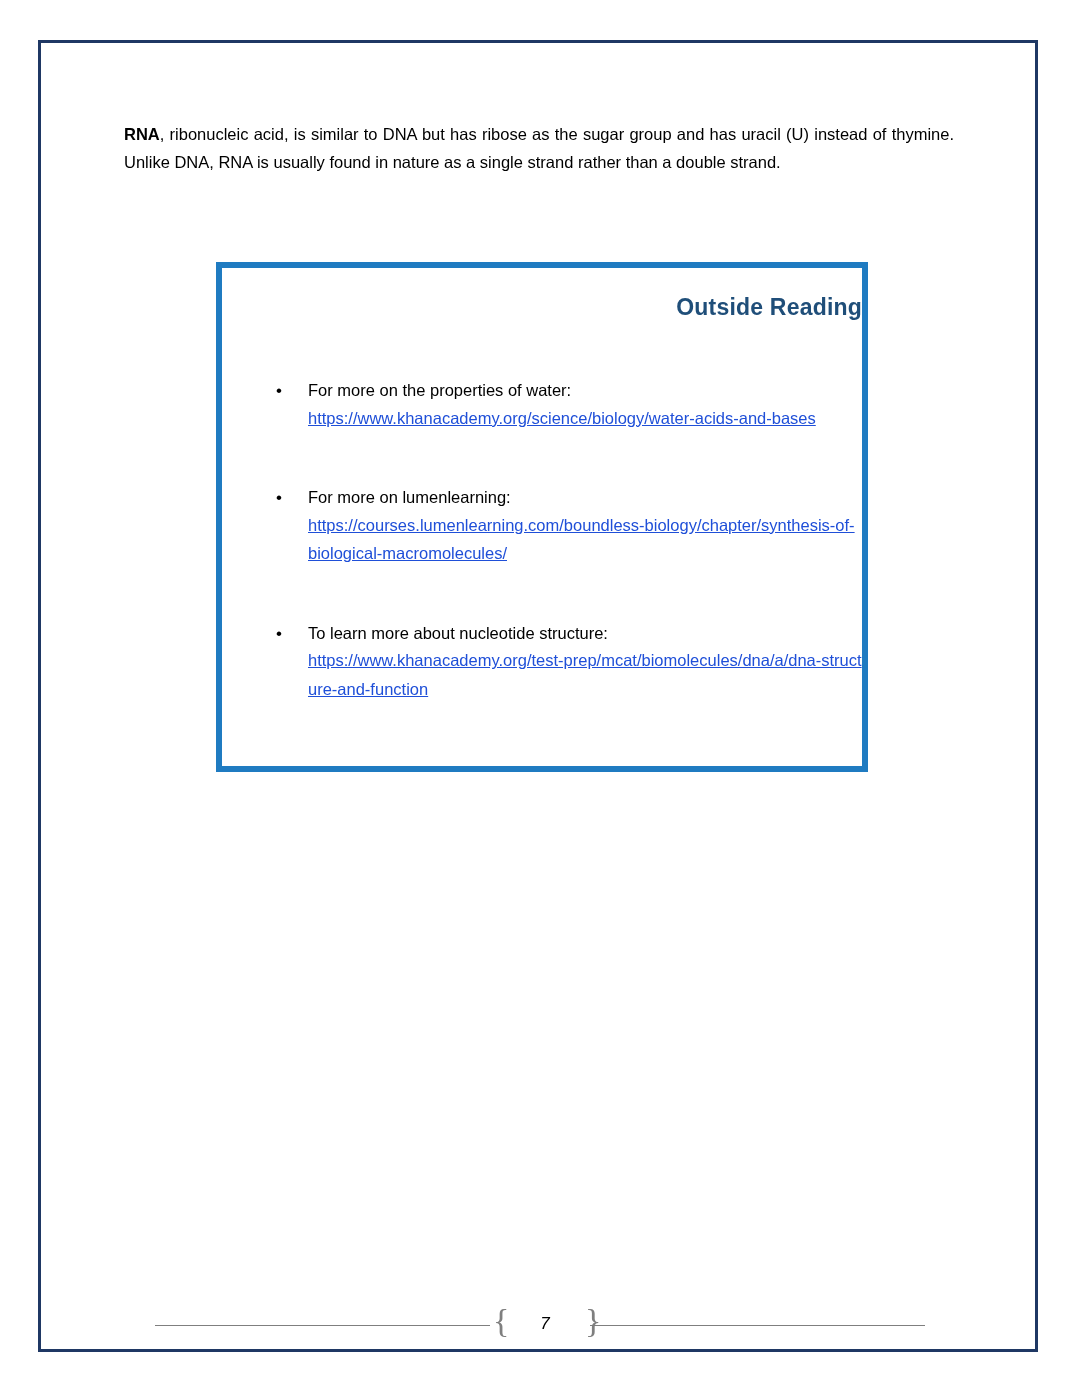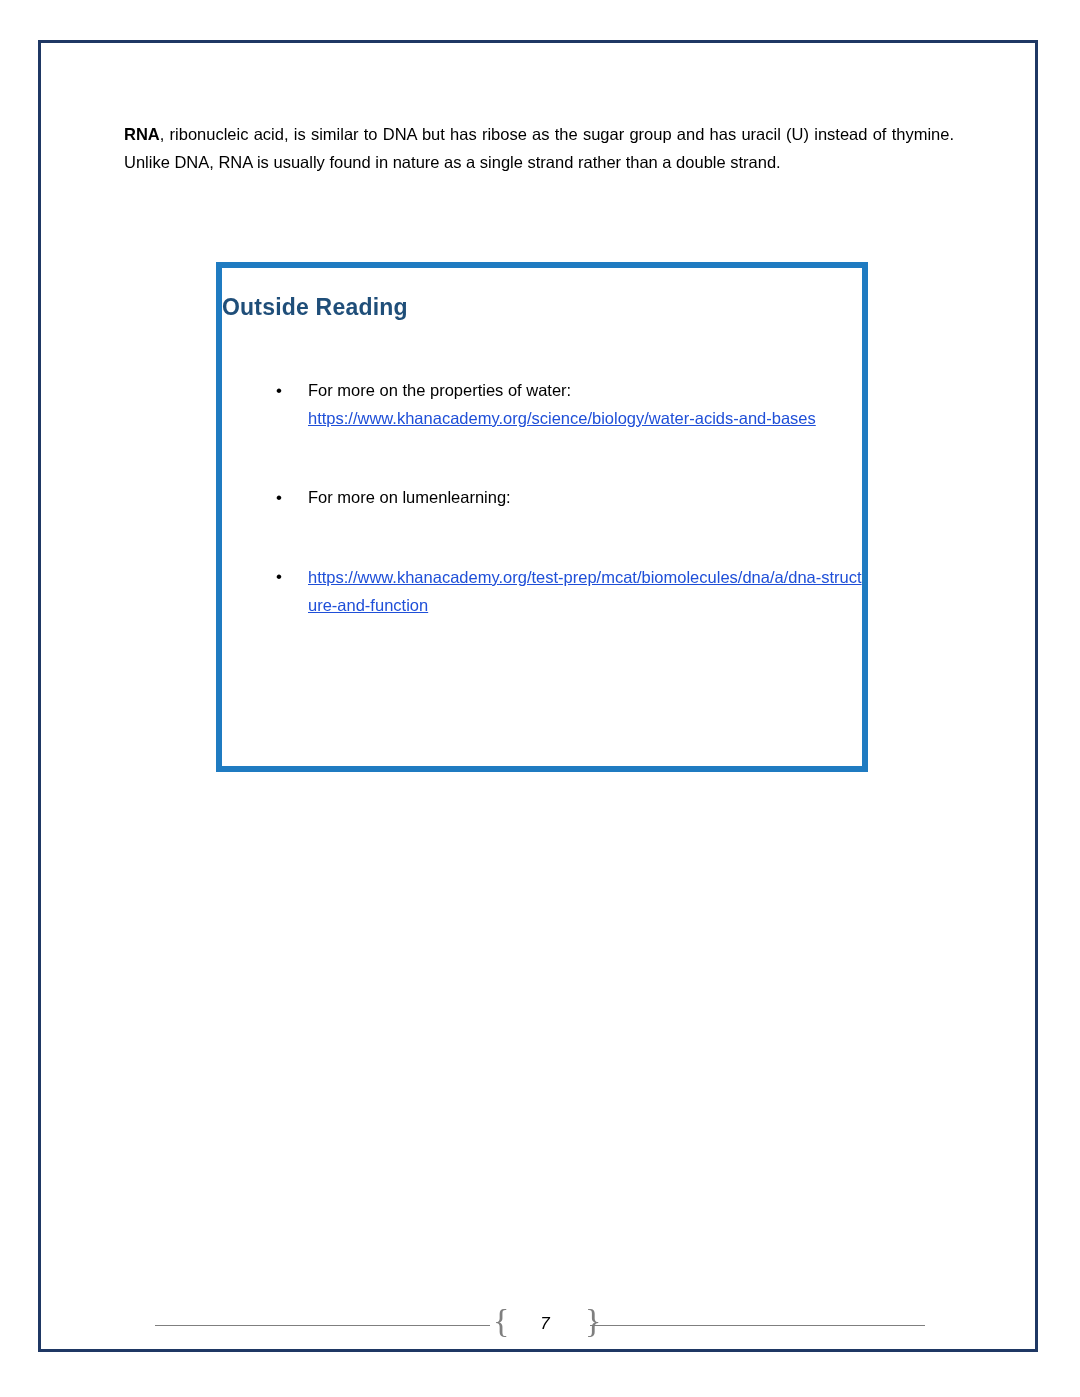--- a/index.html
+++ b/index.html
@@ -60,21 +60,21 @@
     left: 216px;
     top: 262px;
     width: 652px;
     height: 510px;
     border: 6px solid #1F7BC1;
     background: #ffffff;
     box-sizing: border-box;
   }
 
   .reading-title {
-    text-align: left;
+    text-align: right;
     font-size: 23px;
     font-weight: 700;
     color: #1F4E79;
     margin-top: 26px;
     margin-bottom: 0;
     letter-spacing: 0.2px;
   }
 
   .reading-list {
     margin: 56px 0 0 0;
@@ -169,24 +169,26 @@
 
       <li class="reading-item">
         <span class="bullet">•</span>
         <span class="item-label">For more on the properties of water:</span>
         <a class="item-link" href="#">https://www.khanacademy.org/science/biology/water-acids-and-bases</a>
       </li>
 
       <li class="reading-item">
         <span class="bullet">•</span>
         <span class="item-label">For more on lumenlearning:</span>
+        <a class="item-link" href="#">https://courses.lumenlearning.com/boundless-biology/chapter/synthesis-of-biological-macromolecules/</a>
       </li>
 
       <li class="reading-item">
         <span class="bullet">•</span>
+        <span class="item-label">To learn more about nucleotide structure:</span>
         <a class="item-link" href="#">https://www.khanacademy.org/test-prep/mcat/biomolecules/dna/a/dna-structure-and-function</a>
       </li>
 
     </ul>
   </div>
 
   <div class="footer">
     <div class="footer-rule-left"></div>
     <div class="footer-rule-right"></div>
     <span class="brace brace-left">{</span>

